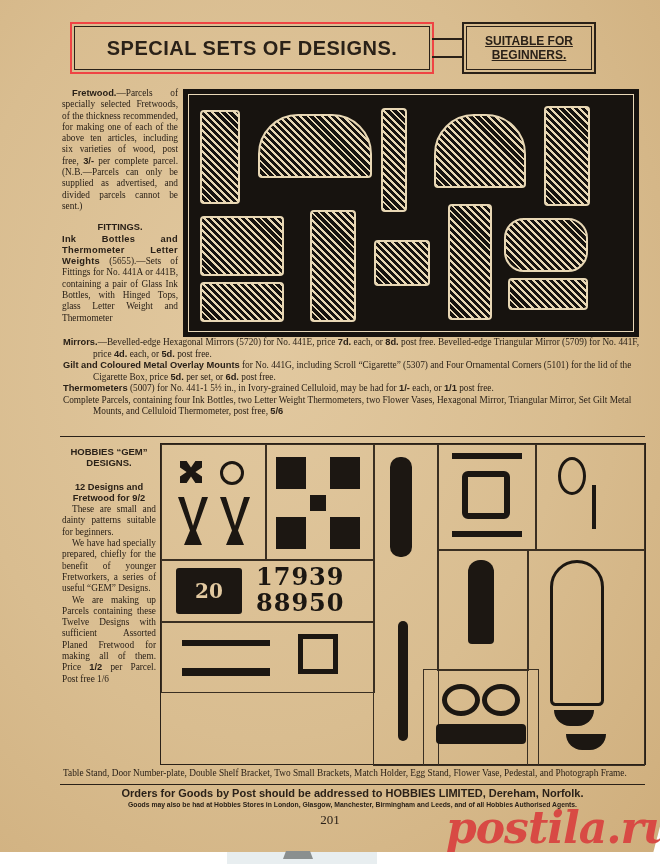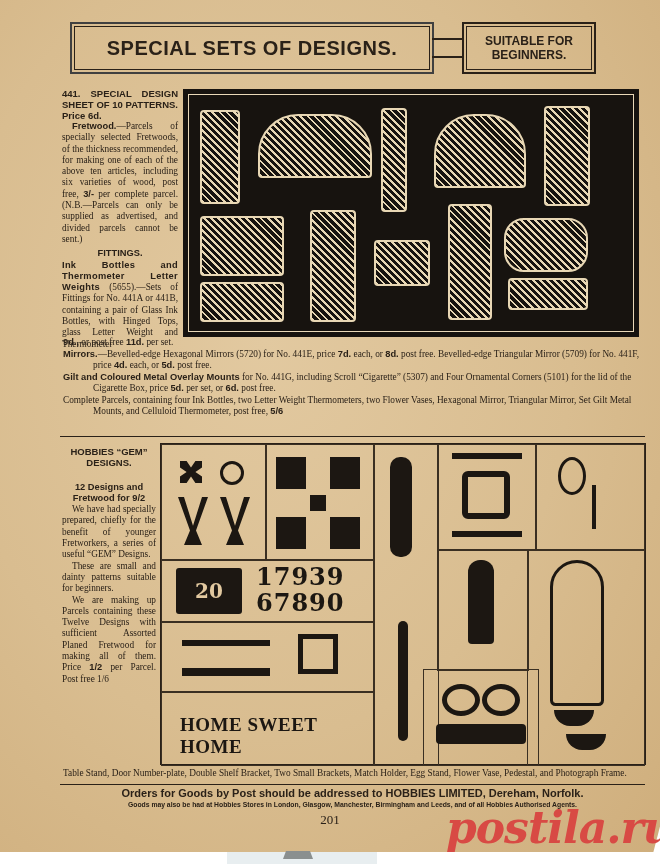--- a/index.html
+++ b/index.html
@@ -13,31 +13,31 @@
     position:absolute; left:0; top:0; width:660px; height:852px;
     background: radial-gradient(ellipse at 40% 40%, #e2c9a0 0%, #d9bd90 55%, #cfae7c 100%);
     clip-path: polygon(0 0, 100% 0, 100% 97%, 99% 100%, 0 100%);
   }
   .strip { position:absolute; left:227px; top:852px; width:150px; height:12px; background:#e8eef0; }
   .strip-mark { position:absolute; left:283px; top:851px; width:30px; height:8px; background:#8a8f8f; clip-path:polygon(10% 0,90% 0,100% 100%,0 100%); }
 
   
   .hdr-main {
     position:absolute; left:70px; top:22px; width:360px; height:48px;
-    border:2px solid #404040; outline:1px solid #2a2118; outline-offset:-5px;
+    border:2px solid #ef4444; outline:1px solid #2a2118; outline-offset:-5px;
     display:flex; align-items:center; justify-content:center;
     font-family:"Liberation Sans Narrow","Liberation Sans", sans-serif;
     font-weight:bold; font-size:20px; letter-spacing:0.5px; transform-origin:left;
   }
   .hdr-connector { position:absolute; left:432px; top:38px; width:30px; height:16px; border-top:2px solid #2a2118; border-bottom:2px solid #2a2118; }
   .hdr-side {
     position:absolute; left:462px; top:22px; width:130px; height:48px;
     border:2px solid #2a2118; outline:1px solid #2a2118; outline-offset:-5px;
     display:flex; flex-direction:column; align-items:center; justify-content:center;
-    font-family:"Liberation Sans", sans-serif; font-weight:bold; font-size:12px; line-height:14px;
+    font-family:"Liberation Sans", sans-serif; font-weight:bold; font-size:12px; line-height:14px;text-decoration:underline;
   }
 
   
   .col-text { position:absolute; font-size:9.3px; line-height:11.3px; text-align:justify; }
   .bold-sans { font-family:"Liberation Sans", sans-serif; font-weight:bold; }
   .center { text-align:center; }
   .indent { text-indent:10px; }
 
   
   .panel {
@@ -75,27 +75,26 @@
 <div class="hdr-main">
   <span>SPECIAL SETS OF DESIGNS.</span>
 </div>
 <div class="hdr-connector"></div>
 <div class="hdr-side">
   <span>SUITABLE FOR</span>
   <span>BEGINNERS.</span>
 </div>
 
 <div class="col-text" style="left:62px; top:88px; width:116px;">
-  <div class="bold-sans" style="font-size:9.5px; line-height:11px;">441. SPECIAL DESIGN SHEET OF 10 PATTERNS. Price 6d.</div>
   <div class="indent">
     <span class="bold-sans">Fretwood.</span><span>—Parcels of specially selected Fretwoods, of the thickness recommended, for making one of each of the above ten articles, including six varieties of wood, post free,</span>
     <b class="bold-sans">3/-</b>
     <span>per complete parcel. (N.B.—Parcels can only be supplied as advertised, and divided parcels cannot be sent.)</span>
   </div>
-  <div class="bold-sans center" style="margin-top:3px;">FITTINGS.</div>
+  <div class="bold-sans center" style="margin-top:10px;">FITTINGS.</div>
   <div>
     <span class="bold-sans" style="letter-spacing:0.3px;">Ink Bottles and Thermometer Letter Weights</span>
     <span>(5655).—Sets of Fittings for No. 441A or 441B, containing a pair of Glass Ink Bottles, with Hinged Tops, glass Letter Weight and Thermometer</span>
   </div>
 </div>
 
 <div class="panel">
   <div class="orn fill" style="left:14px; top:18px; width:36px; height:90px;"></div>
   <div class="orn fill" style="left:72px; top:22px; width:110px; height:60px; border-radius:40px 40px 4px 4px;"></div>
   <div class="orn fill" style="left:195px; top:16px; width:22px; height:100px;"></div>
@@ -104,60 +103,62 @@
   <div class="orn fill" style="left:14px; top:124px; width:80px; height:56px;"></div>
   <div class="orn fill" style="left:14px; top:190px; width:80px; height:36px;"></div>
   <div class="orn fill" style="left:124px; top:118px; width:42px; height:108px;"></div>
   <div class="orn fill" style="left:188px; top:148px; width:52px; height:42px;"></div>
   <div class="orn fill" style="left:262px; top:112px; width:40px; height:112px;"></div>
   <div class="orn fill" style="left:318px; top:126px; width:80px; height:50px; border-radius:20px;"></div>
   <div class="orn fill" style="left:322px; top:186px; width:76px; height:28px;"></div>
 </div>
 
 <div class="wide-text" style="top:337px;">
-  <div>
-    <b class="bold-sans">9d.,</b>
-    <span>or post free</span>
-    <b class="bold-sans">11d.</b>
-    <span>per set.</span>
-  </div>
   <div class="hang">
     <span class="bold-sans">Mirrors.</span><span>—Bevelled-edge Hexagonal Mirrors (5720) for No. 441E, price</span>
     <b class="bold-sans">7d.</b>
     <span>each, or</span>
     <b class="bold-sans">8d.</b>
     <span>post free. Bevelled-edge Triangular Mirror (5709) for No. 441F, price</span>
     <b class="bold-sans">4d.</b>
     <span>each, or</span>
     <b class="bold-sans">5d.</b>
     <span>post free.</span>
   </div>
   <div class="hang">
     <span class="bold-sans">Gilt and Coloured Metal Overlay Mounts</span>
     <span>for No. 441G, including Scroll “Cigarette” (5307) and Four Ornamental Corners (5101) for the lid of the Cigarette Box, price</span>
     <b class="bold-sans">5d.</b>
     <span>per set, or</span>
     <b class="bold-sans">6d.</b>
     <span>post free.</span>
   </div>
+  <div>
+    <span class="bold-sans">Thermometers</span>
+    <span>(5007) for No. 441-1 5½ in., in Ivory-grained Celluloid, may be had for</span>
+    <b class="bold-sans">1/-</b>
+    <span>each, or</span>
+    <b class="bold-sans">1/1</b>
+    <span>post free.</span>
+  </div>
   <div class="hang">
     <span>Complete Parcels, containing four Ink Bottles, two Letter Weight Thermometers, two Flower Vases, Hexagonal Mirror, Triangular Mirror, Set Gilt Metal Mounts, and Celluloid Thermometer, post free,</span>
     <b class="bold-sans">5/6</b>
   </div>
 </div>
 
 <div class="rule" style="left:60px; top:436px; width:585px;"></div>
 
 <div class="col-text" style="left:62px; top:446px; width:94px;">
   <div class="bold-sans center" style="font-size:9.5px;">HOBBIES “GEM”</div>
   <div class="bold-sans center" style="font-size:9.5px;">DESIGNS.</div>
   <div class="bold-sans center" style="margin-top:13px;">12 Designs and</div>
   <div class="bold-sans center">Fretwood for 9/2</div>
+  <div class="indent">These are small and dainty patterns suitable for beginners.</div>
   <div class="indent">We have had specially prepared, chiefly for the benefit of younger Fretworkers, a series of useful “GEM” Designs.</div>
-  <div class="indent">These are small and dainty patterns suitable for beginners.</div>
   <div class="indent">
     <span>We are making up Parcels containing these Twelve Designs with sufficient Assorted Planed Fretwood for making all of them. Price</span>
     <b class="bold-sans">1/2</b>
     <span>per Parcel. Post free 1/6</span>
   </div>
 </div>
 <div class="wide-text" style="top:768px;">Table Stand, Door Number-plate, Double Shelf Bracket, Two Small Brackets, Match Holder, Egg Stand, Flower Vase, Pedestal, and Photograph Frame.</div>
 <div class="rule" style="left:60px; top:784px; width:585px;"></div>
 
 <div class="grid-wrap">
@@ -170,30 +171,27 @@
   <div class="cell" style="left:104px; top:0; width:108px; height:115px;">
     <div class="blk" style="left:10px; top:12px; width:30px; height:32px;"></div>
     <div class="blk" style="left:64px; top:12px; width:30px; height:32px;"></div>
     <div class="blk" style="left:44px; top:50px; width:16px; height:16px;"></div>
     <div class="blk" style="left:10px; top:72px; width:30px; height:32px;"></div>
     <div class="blk" style="left:64px; top:72px; width:30px; height:32px;"></div>
   </div>
   <div class="cell" style="left:0; top:115px; width:212px; height:62px;">
     <div class="plate" style="left:14px; top:8px; width:66px; height:46px;">20</div>
     <div class="digits" style="left:94px; top:4px;">17939</div>
-    <div class="digits" style="left:94px; top:30px;">67890</div>
+    <div class="digits" style="left:94px; top:30px;">88950</div>
   </div>
   <div class="cell" style="left:0; top:177px; width:212px; height:70px;">
     <div class="blk" style="left:20px; top:18px; width:88px; height:6px;"></div>
     <div class="blk" style="left:20px; top:46px; width:88px; height:8px;"></div>
     <div style="position:absolute; left:136px; top:12px; width:40px; height:40px; border:5px solid #1c1712; box-sizing:border-box;"></div>
   </div>
-  <div class="cell" style="left:0; top:247px; width:212px; height:73px;">
-    <div class="banner" style="left:18px; top:22px;">HOME SWEET HOME</div>
-  </div>
   <div class="cell" style="left:212px; top:0; width:64px; height:320px;">
     <div class="blk" style="left:16px; top:12px; width:22px; height:100px; border-radius:10px;"></div>
     <div class="blk" style="left:24px; top:176px; width:10px; height:120px; border-radius:6px;"></div>
   </div>
   <div class="cell" style="left:276px; top:0; width:98px; height:105px;">
     <div class="blk" style="left:14px; top:8px; width:70px; height:6px;"></div>
     <div style="position:absolute; left:24px; top:26px; width:48px; height:48px; border:6px solid #1c1712; box-sizing:border-box; border-radius:6px;"></div>
     <div class="blk" style="left:14px; top:86px; width:70px; height:6px;"></div>
   </div>
   <div class="cell" style="left:374px; top:0; width:108px; height:105px;">

